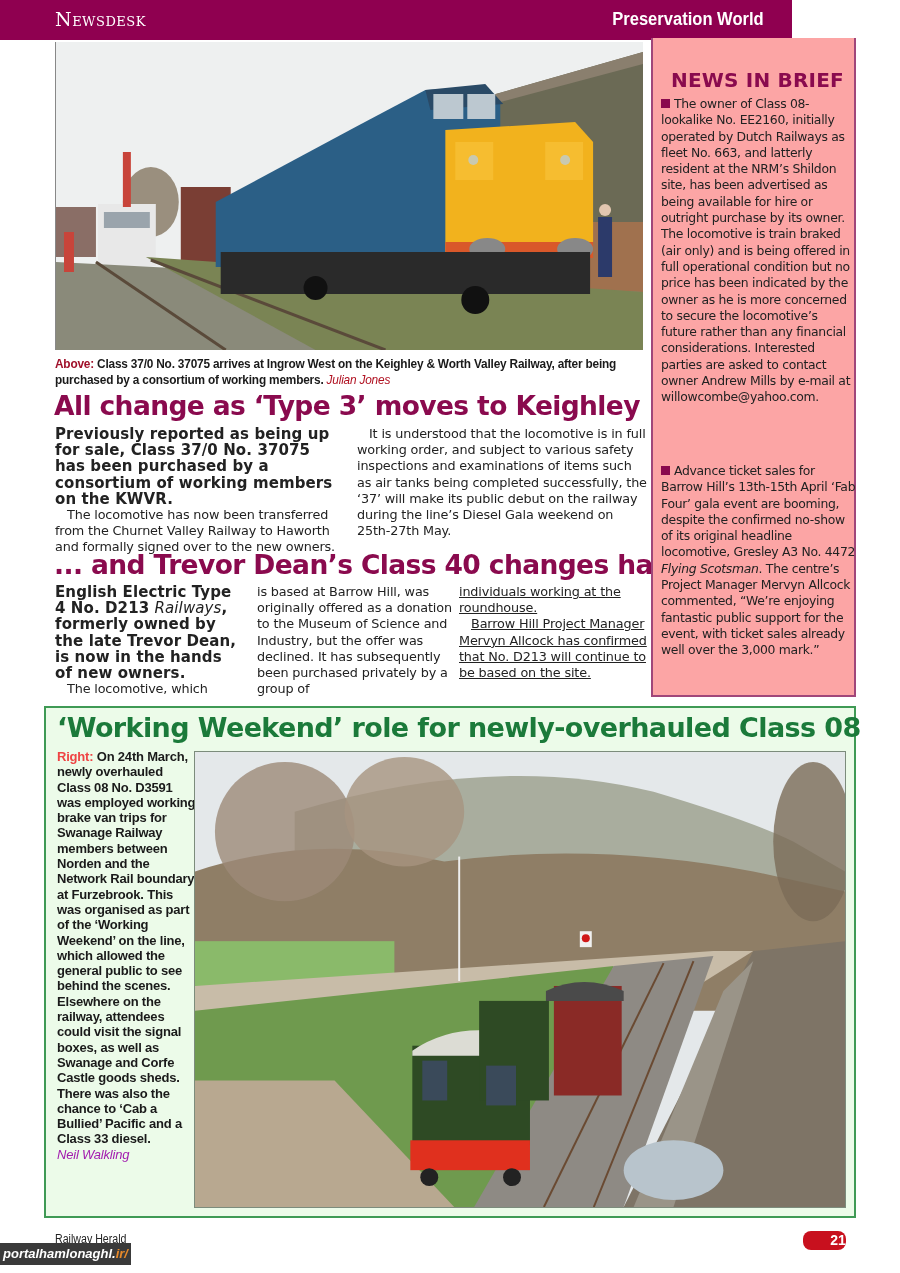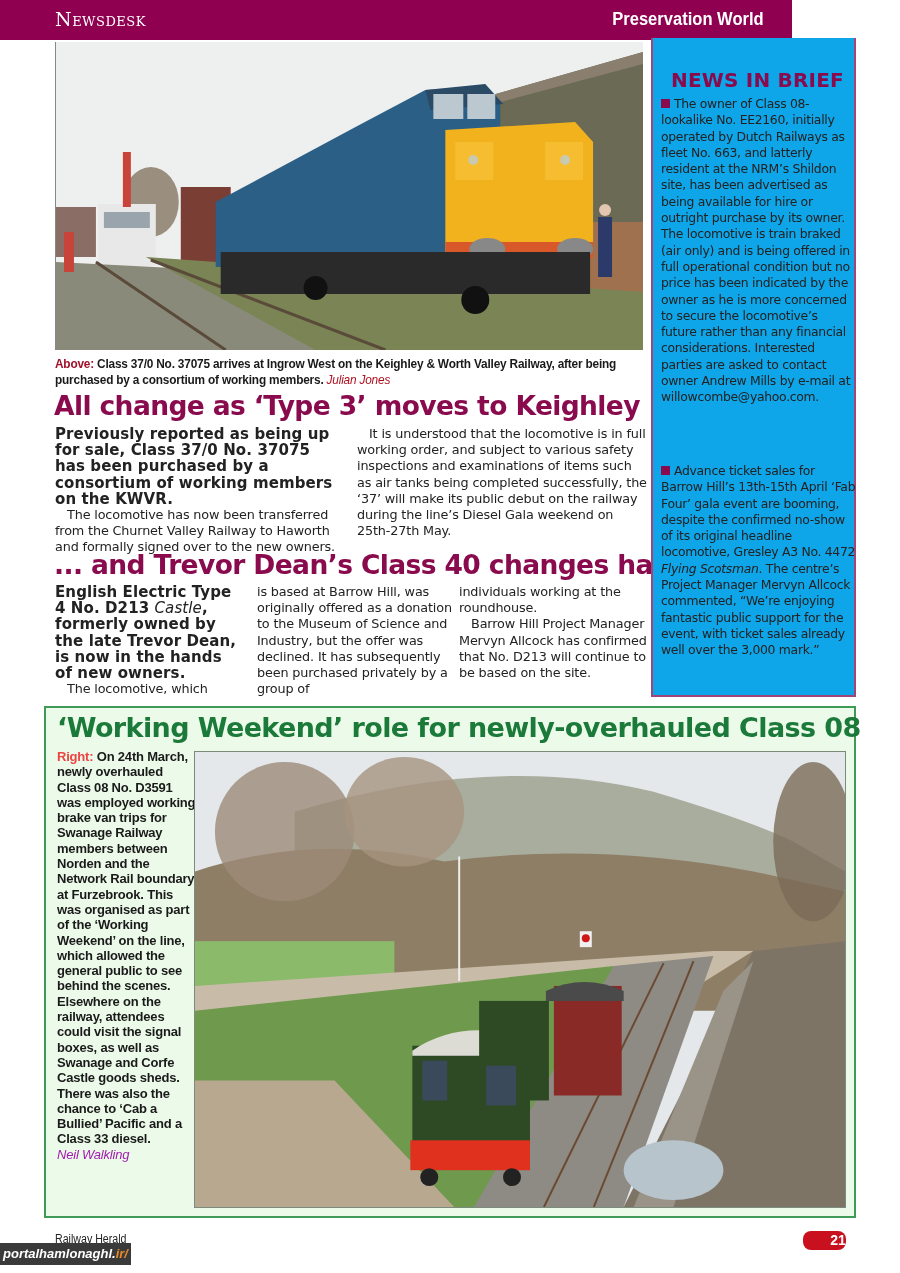--- a/index.html
+++ b/index.html
@@ -22,23 +22,23 @@
 
   .body-text { font-family: "DejaVu Sans", sans-serif; font-size: 12.8px; line-height: 16.2px; color: #222; letter-spacing: -0.15px; }
   .body-text .strong { font-weight: bold; font-size: 15px; letter-spacing: 0.1px; }
   .body-text p.indent { text-indent: 12px; }
 
   .col-a1 { position: absolute; left: 55px; top: 426px; width: 290px; }
   .col-a2 { position: absolute; left: 357px; top: 426px; width: 290px; }
 
   .col-b1 { position: absolute; left: 55px; top: 584px; width: 185px; }
   .col-b2 { position: absolute; left: 257px; top: 584px; width: 195px; }
-  .col-b3 { position: absolute; left: 459px; top: 584px; width: 190px; }
+  .col-b3 { position: absolute; left: 459px; top: 584px; width: 190px; text-decoration: underline; }
 
-  .brief-box { position: absolute; left: 651px; top: 38px; width: 205px; height: 659px; background: #0ea5e9; border: 2px solid #a0467a; border-top: none; }
+  .brief-box { position: absolute; left: 651px; top: 38px; width: 205px; height: 659px; background: #fca5a5; border: 2px solid #a0467a; border-top: none; }
   .brief-title { position: absolute; left: 18px; top: 30px; font-family: "DejaVu Sans", sans-serif; font-weight: bold; font-size: 20px; color: #8a0a4e; letter-spacing: 0.2px; white-space: nowrap; }
   .brief-text { position: absolute; left: 8px; width: 195px; font-family: "DejaVu Sans", sans-serif; font-size: 12.4px; line-height: 16.3px; color: #222; letter-spacing: -0.3px; }
   .brief-1 { top: 58px; }
   .brief-2 { top: 425px; }
   .bullet { display: inline-block; width: 9px; height: 9px; background: #8a0a4e; margin-right: 4px; vertical-align: 0px; }
 
   .green-box { position: absolute; left: 44px; top: 706px; width: 812px; height: 512px; background: #ecfbe9; border: 2px solid #3f9a55; }
   .green-title { position: absolute; left: 11px; top: 4px; font-family: "DejaVu Sans", sans-serif; font-weight: bold; font-size: 27px; color: #1b7a3a; letter-spacing: -0.6px; white-space: nowrap; }
   .green-caption { position: absolute; left: 11px; top: 41px; width: 140px; font-family: "Liberation Sans", sans-serif; font-weight: bold; font-size: 13px; line-height: 15.3px; color: #1a1a1a; letter-spacing: -0.2px; }
   .green-caption .lead { color: #ef4444; }
@@ -112,21 +112,21 @@
 <div class="col-a1 body-text">
   <p class="strong">Previously reported as being up for sale, Class 37/0 No. 37075 has been purchased by a consortium of working members on the KWVR.</p>
   <p class="indent">The locomotive has now been transferred from the Churnet Valley Railway to Haworth and formally signed over to the new owners.</p>
 </div>
 <div class="col-a2 body-text">
   <p class="indent">It is understood that the locomotive is in full working order, and subject to various safety inspections and examinations of items such as air tanks being completed successfully, the ‘37’ will make its public debut on the railway during the line’s Diesel Gala weekend on 25th-27th May.</p>
 </div>
 
 <h1 class="headline2">... and Trevor Dean’s Class 40 changes hands</h1>
 <div class="col-b1 body-text">
-  <p class="strong"><span>English Electric Type 4 No. D213 </span><i style="font-weight:normal">Castle</i><span>, formerly owned by the late Trevor Dean, is now in the hands of new owners.</span></p>
+  <p class="strong"><span>English Electric Type 4 No. D213 </span><i style="font-weight:normal">Railways</i><span>, formerly owned by the late Trevor Dean, is now in the hands of new owners.</span></p>
   <p class="indent">The locomotive, which</p>
 </div>
 <div class="col-b2 body-text">
   <p>is based at Barrow Hill, was originally offered as a donation to the Museum of Science and Industry, but the offer was declined. It has subsequently been purchased privately by a group of</p>
 </div>
 <div class="col-b3 body-text">
   <p>individuals working at the roundhouse.</p>
   <p class="indent">Barrow Hill Project Manager Mervyn Allcock has confirmed that No. D213 will continue to be based on the site.</p>
 </div>
 

